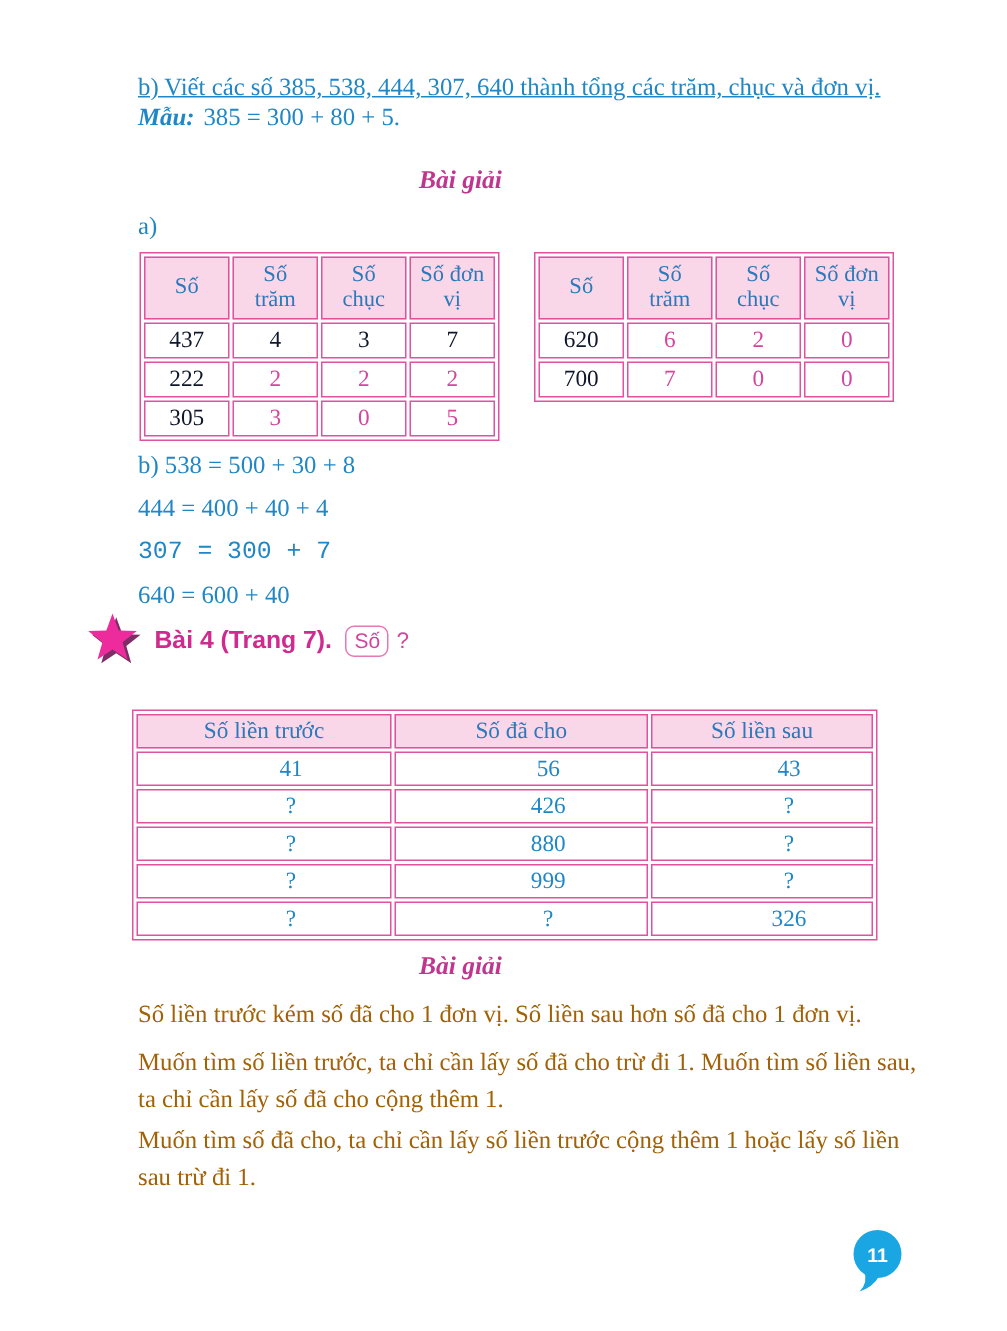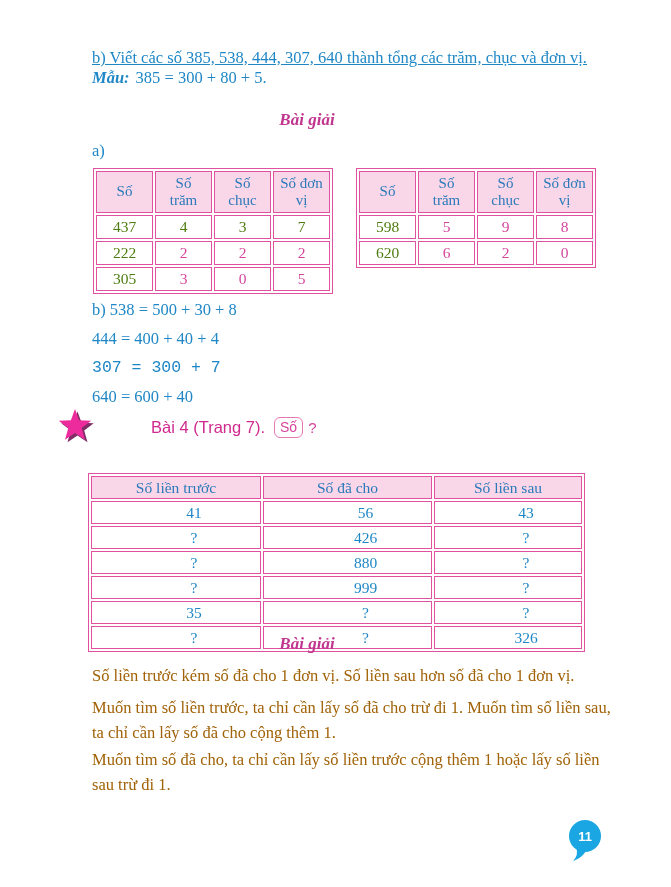--- a/index.html
+++ b/index.html
@@ -24,28 +24,28 @@
   }
   .pv-table th, .pv-table td {
     border:1.2px solid #e0519f; text-align:center; vertical-align:middle;
     padding:0 4px;
   }
   .pv-table th {
     background:#f9d7e8; color:#2b79ba; font-weight:normal;
     width:47px; height:40px; font-size:15px; line-height:1.15;
   }
   .pv-table td { height:22px; font-size:15.5px; }
-  td.cell-blue { color:#4d7c0f;margin-left:28px; }
+  td.cell-blue { color:#0f172a;margin-left:28px; }
   td.cell-ans  { color:#d5459c; }
   
   .ex-header { position:absolute; left:57px; top:408px; display:flex; align-items:center; }
   .star-wrap { width:38px; height:38px; margin-right:8px; }
   .ex-title {
     font-family:"Liberation Sans","DejaVu Sans",sans-serif;
-    font-weight:normal; font-size:16.5px; color:#d02a8e; margin-right:9px;margin-left:48px;
+    font-weight:bold; font-size:16.5px; color:#d02a8e; margin-right:9px;
   }
   .so-badge {
     font-family:"Liberation Sans","DejaVu Sans",sans-serif;
     border:1.5px solid #e678b4; border-radius:6px; color:#d5459c;
     font-size:14px; padding:1px 5px 2px 5px; margin-right:5px;
   }
   .q-mark {
     font-family:"Liberation Sans","DejaVu Sans",sans-serif;
     color:#d5459c; font-size:15px;
   }
@@ -120,29 +120,29 @@
     <thead>
       <tr>
         <th>Số</th>
         <th>Số trăm</th>
         <th>Số chục</th>
         <th>Số đơn vị</th>
       </tr>
     </thead>
     <tbody>
       <tr>
-        <td class="cell-blue">598</td>
-        <td class="cell-ans">5</td>
-        <td class="cell-ans">9</td>
-        <td class="cell-ans">8</td>
-      </tr>
-      <tr>
         <td class="cell-blue">620</td>
         <td class="cell-ans">6</td>
         <td class="cell-ans">2</td>
+        <td class="cell-ans">0</td>
+      </tr>
+      <tr>
+        <td class="cell-blue">700</td>
+        <td class="cell-ans">7</td>
+        <td class="cell-ans">0</td>
         <td class="cell-ans">0</td>
       </tr>
     </tbody>
   </table>
 
   <div class="line" style="top:300px;text-align:right;">b) 538 = 500 + 30 + 8</div>
   <div class="line" style="top:329px;">444 = 400 + 40 + 4</div>
   <div class="line" style="top:358px;font-family:Liberation Mono, monospace;">307 = 300 + 7</div>
   <div class="line" style="top:387px;">640 = 600 + 40</div>
 
@@ -186,25 +186,20 @@
         <td>?</td>
         <td>880</td>
         <td>?</td>
       </tr>
       <tr>
         <td>?</td>
         <td>999</td>
         <td>?</td>
       </tr>
       <tr>
-        <td>35</td>
-        <td>?</td>
-        <td>?</td>
-      </tr>
-      <tr>
         <td>?</td>
         <td>?</td>
         <td>326</td>
       </tr>
     </tbody>
   </table>
 
   <div class="solution-heading" style="top:634px;">Bài giải</div>
 
   <div class="para" style="top:664px;">Số liền trước kém số đã cho 1 đơn vị. Số liền sau hơn số đã cho 1 đơn vị.</div>

